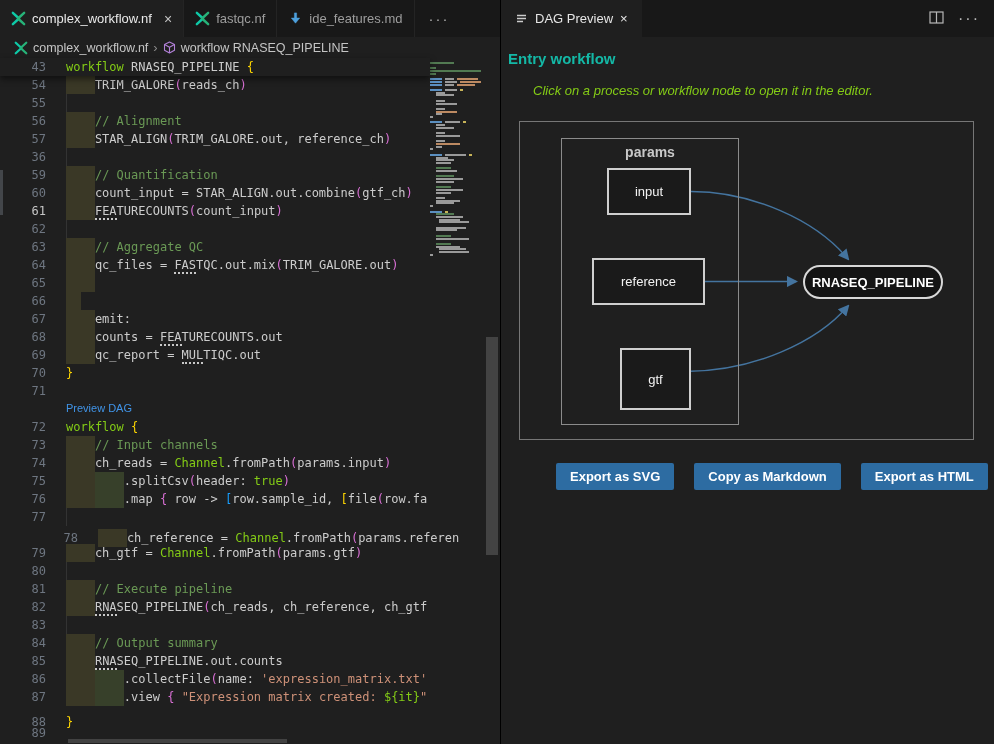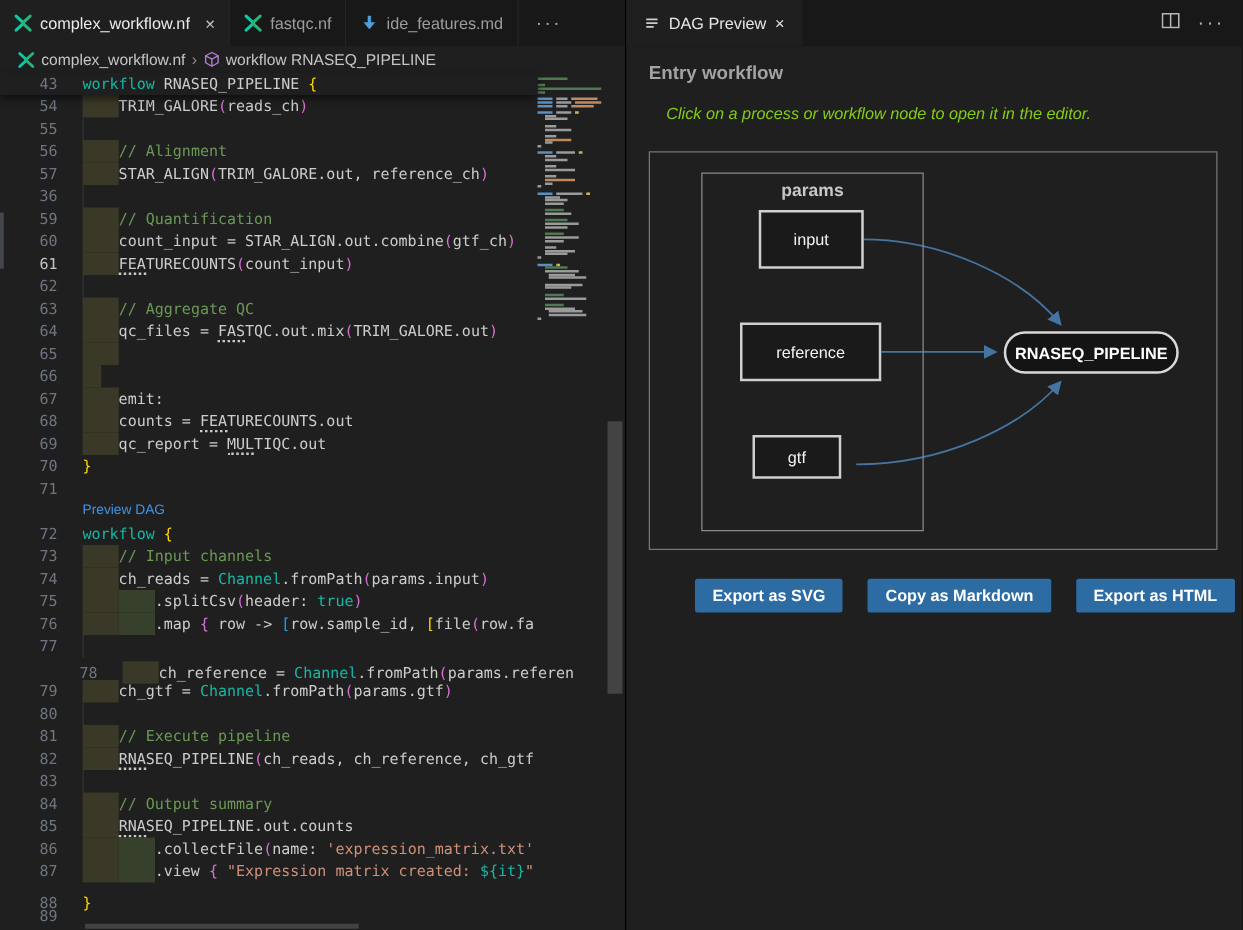--- a/index.html
+++ b/index.html
@@ -22,48 +22,48 @@
   .crow{position:absolute;left:0;width:430px;height:18px;}
   .lnum{position:absolute;left:0;top:0;width:46px;height:18px;line-height:18px;text-align:right;color:#6e7681;}
   .lnum.active{color:#c6c6c6;}
   .ctext{position:absolute;left:66px;top:0;height:18px;line-height:18px;white-space:pre;width:364px;overflow:hidden;}
   .ol1{position:absolute;left:66px;top:0;width:29px;height:18px;background:#3a3826;}
   .ol2{position:absolute;left:95px;top:0;width:29px;height:18px;background:#37402a;}
   .olh{position:absolute;left:66px;top:0;width:15px;height:18px;background:#3a3826;}
   .guide{position:absolute;left:66px;top:0;width:1px;height:18px;background:#333;}
   .sticky{position:absolute;left:0;top:0;width:430px;height:18px;background:#1f1f1f;z-index:6;
           box-shadow:0 3px 6px rgba(0,0,0,.5);}
-  .tk-kw{color:#14b8a6;} .tk-cm{color:#6a9955;} .tk-st{color:#ce9178;} .tk-pl{color:#cccccc;}
+  .tk-kw{color:#84cc16;} .tk-cm{color:#6a9955;} .tk-st{color:#ce9178;} .tk-pl{color:#cccccc;}
   .tk-b1{color:#ffd700;} .tk-b2{color:#da70d6;} .tk-b3{color:#179fff;}
   .tk-dot{color:#cccccc;border-bottom:2px dotted #c8c8c8;}
   .codelens{position:absolute;left:66px;top:2px;font-family:"Liberation Sans",sans-serif;
             font-size:11px;color:#4094e8;cursor:pointer;}
   .minimap{position:absolute;left:430px;top:0;width:56px;height:686px;}
   .mm{position:absolute;height:2px;}
   .mm-g{background:#527a52;} .mm-w{background:#9a9a9a;} .mm-b{background:#5b8fc0;}
   .mm-o{background:#bd8a62;} .mm-y{background:#c8b458;}
   .vthumb{position:absolute;left:486px;top:279px;width:12px;height:218px;background:#434343;}
   .hthumb{position:absolute;left:68px;top:681px;width:219px;height:4px;background:#424242;}
   .sliver{position:absolute;left:0;top:112px;width:3px;height:45px;background:#43464a;}
   
   .panel{position:absolute;left:500px;top:0;width:494px;height:744px;background:#1f1f1f;border-left:1px solid #000;box-sizing:border-box;}
   .panel .tabbar{height:37px;}
   .ptab{display:flex;align-items:center;gap:7px;padding:0 14px;background:#1f1f1f;font-size:13px;color:#e6e6e6;}
   .pactions{margin-left:auto;display:flex;align-items:center;gap:14px;padding-right:14px;color:#b7b7b7;}
   .pbody{position:absolute;left:0;top:37px;right:0;bottom:0;}
-  .ptitle{position:absolute;left:18px;top:13px;font-size:15px;font-weight:bold;color:#a3a3a3;}
+  .ptitle{position:absolute;left:7px;top:13px;font-size:15px;font-weight:bold;color:#14b8a6;}
   .pdesc{position:absolute;left:32px;top:46px;font-size:13px;color:#84cc16;font-style:italic;}
   .dag{position:absolute;left:18px;top:84px;width:453px;height:317px;border:1.5px solid #767676;}
   .params{position:absolute;left:41px;top:16px;width:176px;height:285px;border:1.5px solid #8b8b8b;}
   .params-label{position:absolute;top:5px;left:0;width:100%;text-align:center;font-size:14px;font-weight:600;color:#c8c8c8;}
   .dnode{position:absolute;box-sizing:border-box;border:2px solid #cfcfcf;background:#1a1a1a;
          display:flex;align-items:center;justify-content:center;font-size:13px;color:#f2f2f2;cursor:pointer;}
   .n-input{left:87px;top:46px;width:84px;height:47px;}
   .n-reference{left:72px;top:136px;width:113px;height:47px;}
-  .n-gtf{left:82px;top:226px;width:71px;height:35px;}
+  .n-gtf{left:100px;top:226px;width:71px;height:62px;}
   .pill{position:absolute;left:283px;top:143px;width:140px;height:34px;border:2px solid #d8d8d8;border-radius:17px;
         background:#141414;display:flex;align-items:center;justify-content:center;
         font-size:13px;font-weight:bold;color:#fff;cursor:pointer;box-sizing:border-box;}
   .edges{position:absolute;left:0;top:0;width:453px;height:317px;pointer-events:none;}
   .btnrow{position:absolute;left:55px;top:426px;display:flex;gap:20px;}
   .btn{height:27px;padding:0 14px;background:#2d6ca2;color:#fff;font-size:13px;font-weight:600;
        display:flex;align-items:center;border-radius:2px;cursor:pointer;}
   .icon16{width:16px;height:16px;flex:none;}
   .icon12{width:13px;height:13px;flex:none;}
 </style>

